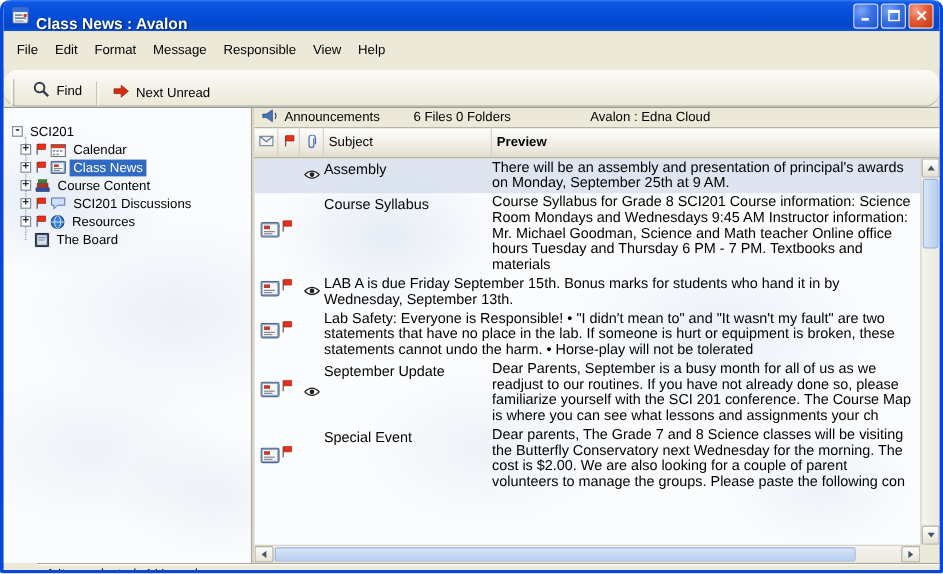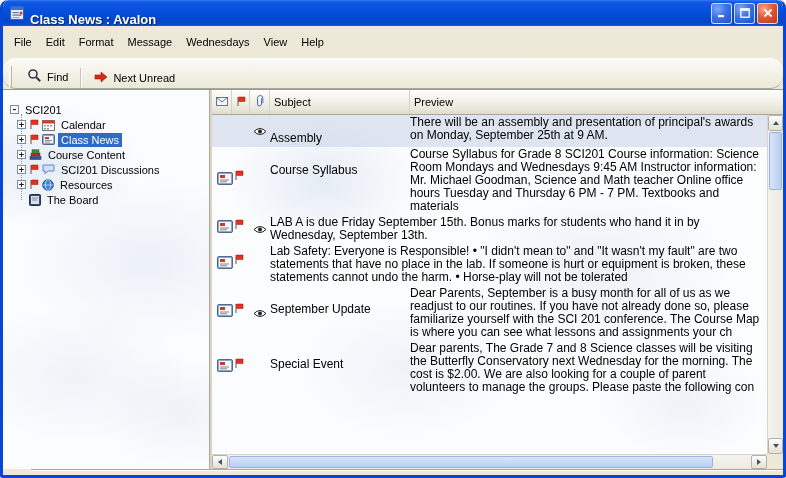--- a/index.html
+++ b/index.html
@@ -68,32 +68,32 @@
 
   
   .listheader { height:25px; display:flex; font-size:11px; color:#000;
     background:linear-gradient(180deg,#FEFEFD,#EBE8DD 75%,#DFDBCC);
     border-bottom:1px solid #ACA899;justify-content:center; }
   .hcell { border-right:1px solid #D5D1C4; display:flex; align-items:center; padding:0 4px; }
   .hc-env  { width:20px; justify-content:center; padding:0; }
   .hc-flag { width:18px; justify-content:center; padding:0; }
   .hc-clip { width:20px; justify-content:center; padding:0; }
   .hc-subject { width:140px; }
-  .hc-preview { flex:1; border-right:none; }
+  .hc-preview { flex:1; border-right:none;font-weight:bold; }
 
   
   .content-row { flex:1; display:flex; overflow:hidden; }
   .list-col { flex:1; display:flex; flex-direction:column; overflow:hidden; }
   .listbody { flex:1; overflow:hidden; }
   .row { display:flex; padding:1px 0 2px; }
   .row.selected { background:rgba(186,202,224,.45); }
   .cell-icon { width:38px; flex:none; display:flex; align-items:center; padding-left:5px; position:relative; }
   .cell-icon .rowflag { margin:-9px 0 0 -1px; }
   .cell-eye { width:20px; flex:none; display:flex; align-items:center; justify-content:center; }
-  .cell-subject { width:140px; flex:none; font-size:12px; padding-top:15px; color:#000; }
+  .cell-subject { width:140px; flex:none; font-size:12px; padding-top:1px; color:#000; }
   .cell-preview { flex:1; font-size:12px; line-height:13px; color:#000; padding-right:4px; overflow:hidden; }
 
   
   .vscroll-col { width:16px; flex:none; display:flex; flex-direction:column; }
   .vscroll { flex:1; display:flex; flex-direction:column;
     background:linear-gradient(90deg,#F4F3EE,#ECEAE0); border-left:1px solid #D8D4C8; }
   .sbtn { background:linear-gradient(180deg,#FEFEFE,#E3E0D4); border:1px solid #B5B2A4;
     border-radius:2px; display:flex; align-items:center; justify-content:center; flex:none; }
   .vscroll .sbtn { height:16px; }
   .vthumb { height:58px; margin:1px; background:linear-gradient(90deg,#D9E5F8,#B9CEF2);
@@ -154,21 +154,21 @@
           </svg>
       </div>
     </div>
   </div>
 
   <div class="menubar">
     <span class="menu-item">File</span>
     <span class="menu-item">Edit</span>
     <span class="menu-item">Format</span>
     <span class="menu-item">Message</span>
-    <span class="menu-item">Wednesdays</span>
+    <span class="menu-item">Responsible</span>
     <span class="menu-item">View</span>
     <span class="menu-item">Help</span>
   </div>
 
   <div class="toolbar">
     <span class="gripper"></span>
     <div class="tool">
       <span>
         <svg width="15" height="15" viewBox="0 0 15 15">
             <circle cx="6" cy="6" r="4" fill="none" stroke="#333A4A" stroke-width="1.6"></circle>
@@ -302,20 +302,31 @@
           </div>
 
         </div>
       </div>
     </div>
 
     <div class="divider"></div>
 
     <div class="rightpane">
 
+      <div class="infobar">
+        <span>
+          <svg width="14" height="11" viewBox="0 0 14 11">
+              <path d="M1 4 h3 l5 -3.5 v10 l-5 -3.5 h-3 z" fill="#4A72B8" stroke="#2A4A80" stroke-width="0.6"></path>
+              <path d="M11 3 q2 2.5 0 5" fill="none" stroke="#2A4A80" stroke-width="1"></path>
+            </svg>
+        </span>
+        <span class="ib-title">Announcements</span>
+        <span class="ib-counts">6 Files 0 Folders</span>
+        <span class="ib-account">Avalon : Edna Cloud</span>
+      </div>
 
       <div class="listheader">
         <div class="hcell hc-env">
           <span>
             <svg width="12" height="9" viewBox="0 0 12 9">
                 <rect x="0.5" y="0.5" width="11" height="8" fill="#F2F4F8" stroke="#667788"></rect>
                 <path d="M0.5 0.5 L6 5 L11.5 0.5" fill="none" stroke="#667788"></path>
               </svg>
           </span>
         </div>

